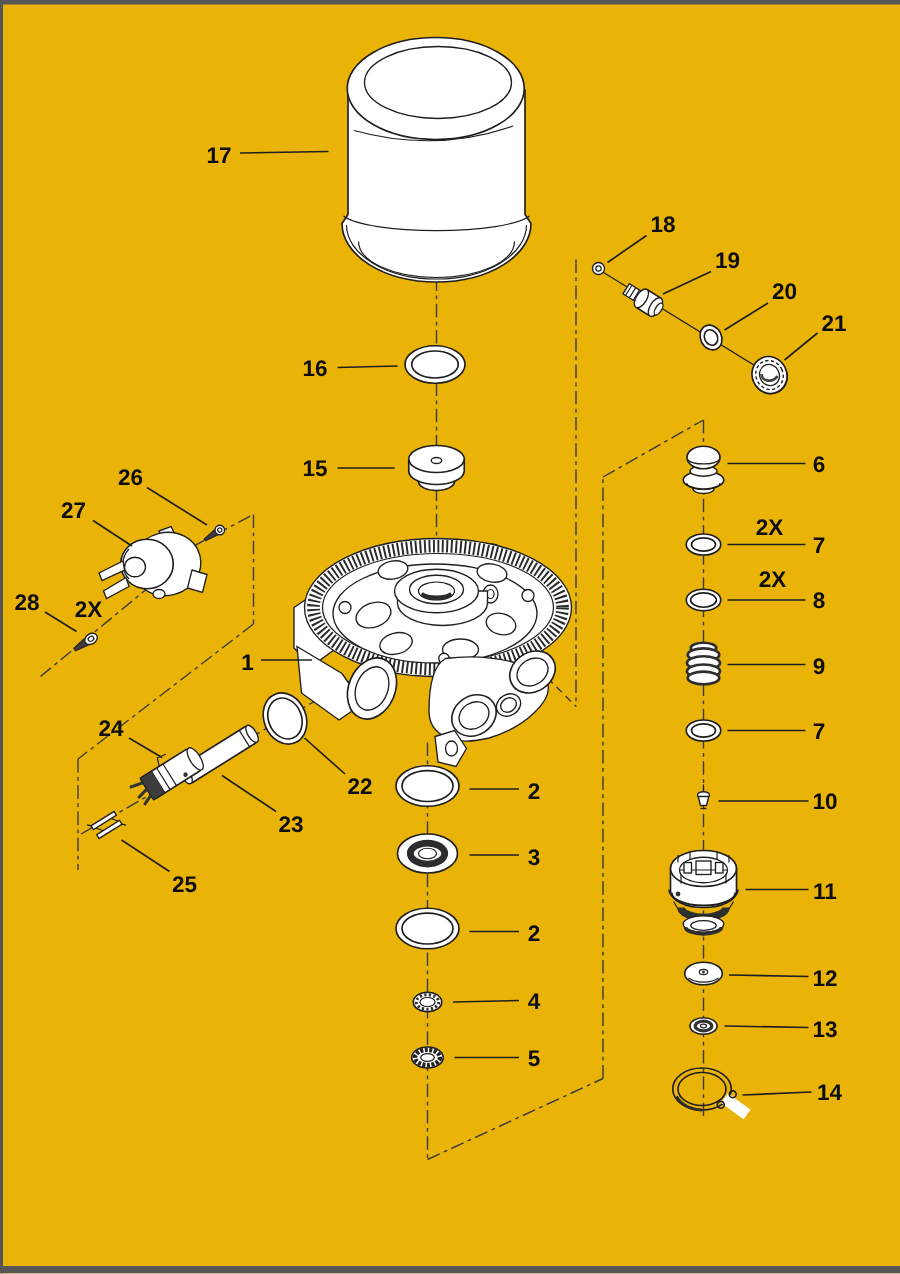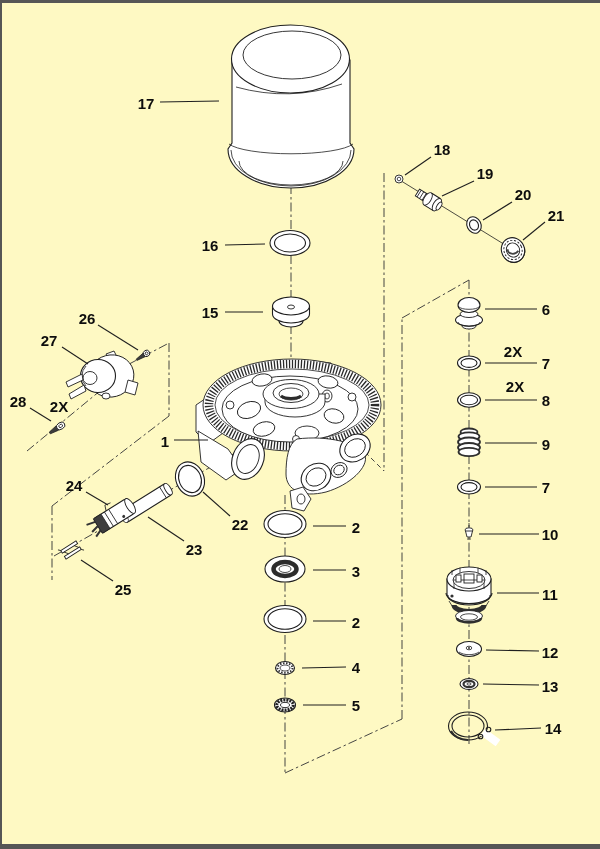--- a/index.html
+++ b/index.html
@@ -1,20 +1,20 @@
 <!DOCTYPE html>
 <html style="--line: #1f1f1f; --frame: #565656;"><head>
 <meta charset="utf-8">
 <style>
   html,body{margin:0;padding:0;background:#fff;}
   .page{position:relative;width:600px;height:849px;box-sizing:border-box;
         border-top:3px solid var(--frame,#565656);
         border-left:2px solid var(--frame,#565656);
         border-bottom:5px solid var(--frame,#565656);
-        background:#fef9c3;overflow:hidden;
+        background:#eab308;overflow:hidden;
         font-family:"Liberation Sans","DejaVu Sans",sans-serif;}
   svg{display:block}
   .wf{fill:#fff;stroke:var(--line,#1f1f1f);stroke-width:1.1}
   .wf9{fill:#fff;stroke:var(--line,#1f1f1f);stroke-width:.9}
   .ln{fill:none;stroke:var(--line,#1f1f1f);stroke-width:1.1}
   .ln8{fill:none;stroke:var(--line,#1f1f1f);stroke-width:.8}
   .thk{fill:none;stroke:#2c2c2c}
   .dk{fill:#3d3d3d;stroke:#222;stroke-width:.7}
   .dd{fill:none;stroke:#3c3c3c;stroke-width:.95;stroke-dasharray:9 3 2.5 3}
   .ds{fill:none;stroke:#3c3c3c;stroke-width:.95;stroke-dasharray:5 3.5}

